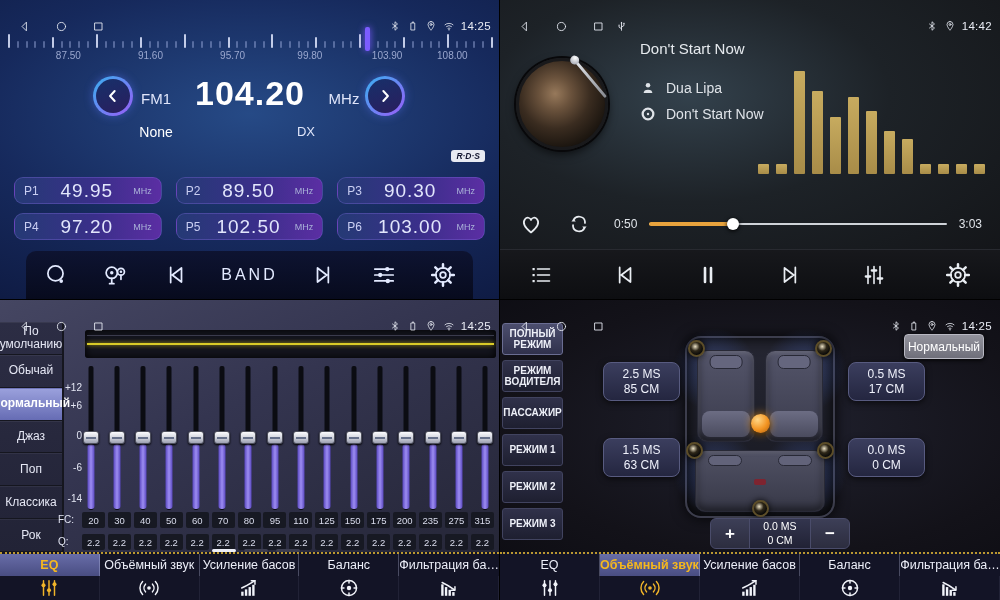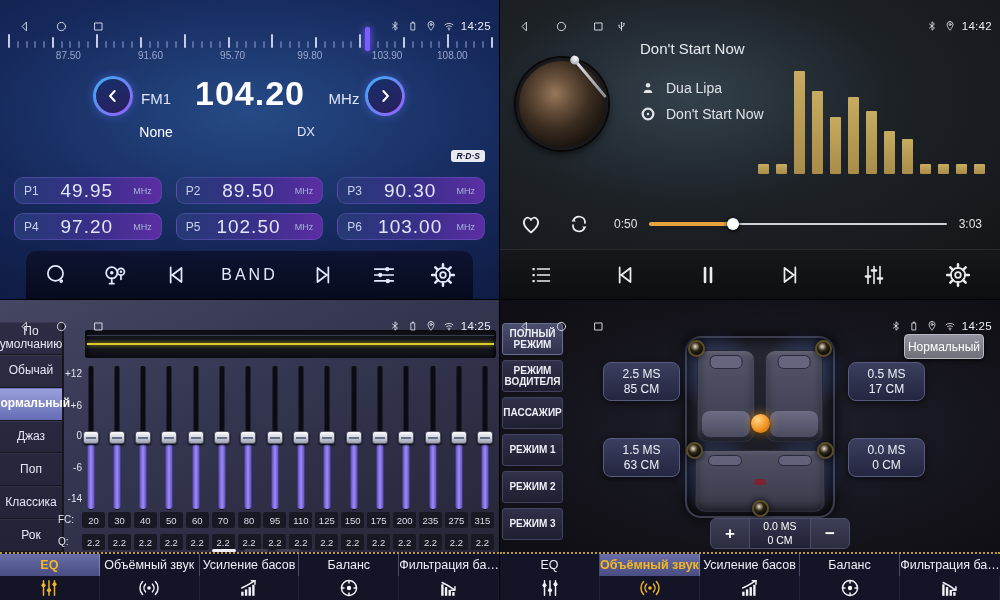--- a/index.html
+++ b/index.html
@@ -556,21 +556,21 @@
       <div class="eq-item">Джаз</div>
       <div class="eq-item">Поп</div>
       <div class="eq-item">Классика</div>
       <div class="eq-item">Рок</div>
     </div>
   <div class="eq-curve">
     <div class="gridline"></div>
     <div class="yellow"></div>
   </div>
   <div class="eq-scale" id="eq-scale">
-      <span style="top: 73px; text-align: center;">+12</span>
+      <span style="top: 87px; text-align: center;">+12</span>
       <span style="top: 105px;">+6</span>
       <span style="top: 135px;">0</span>
       <span style="top: 167px;">-6</span>
       <span style="top: 198px;">-14</span>
     </div>
   <div class="eq-sliders" id="eq-sliders">
       <div class="slider">
         <div class="track"></div>
         <div class="fill"></div>
         <div class="knob"></div>

